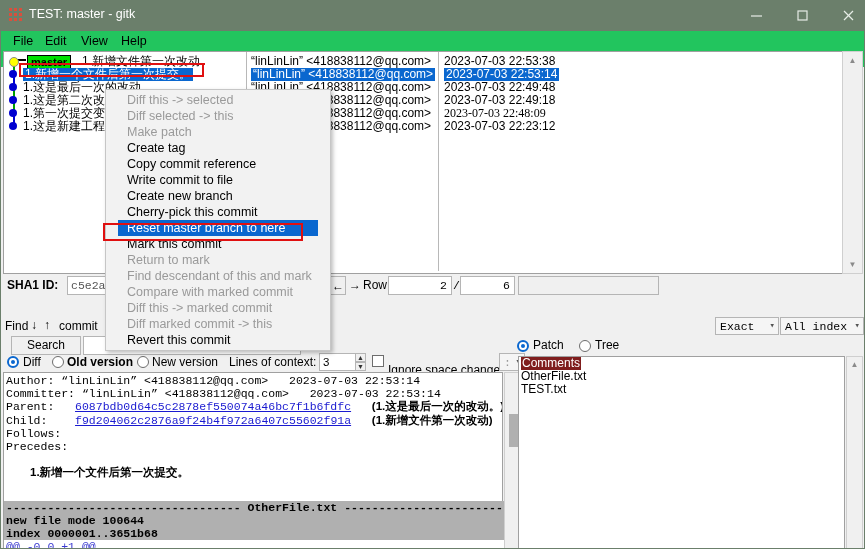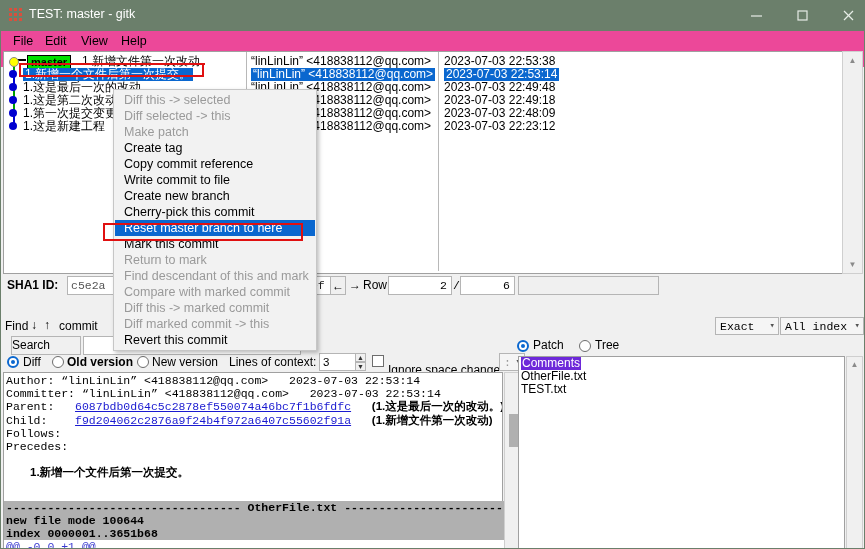--- a/index.html
+++ b/index.html
@@ -42,21 +42,21 @@
   .wbtn svg{display:block;}
   
   .client{
     position:absolute;left:1px;top:31px;width:863px;height:517px;
     background:#f0f0f0;
     overflow:hidden;
   }
   
   .menubar{
     position:absolute;left:0;top:0;width:863px;height:36px;
-    background:#ec4899;
+    background:#22c55e;
   }
   .menubar .mi{
     position:absolute;top:2px;height:16px;padding:0 6px;
     font-size:12.5px;line-height:16px;color:#000;
     cursor:default;
   }
   .mi-file{left:6px;}
   .mi-edit{left:38px;}
   .mi-view{left:74px;}
   .mi-help{left:114px;}
@@ -98,24 +98,24 @@
     background:#f0f0f0;border:1px solid #cfcfcf;box-sizing:border-box;
   }
   .vscroll .arrow{
     position:absolute;left:0;width:19px;height:17px;
     display:flex;align-items:center;justify-content:center;color:#8a8a8a;font-size:8px;
   }
   .vscroll .arrow.up{top:0;}
   .vscroll .arrow.dn{bottom:0;}
   
   .ctxmenu{
-    position:absolute;left:112px;top:58px;width:200px;
+    position:absolute;left:104px;top:58px;width:200px;
     background:#f2f2f2;border:1px solid #c6c6c6;
     box-shadow:2px 2px 4px rgba(0,0,0,0.25);
-    padding:2px 1px;
+    padding:2px 12px;
     z-index:50;
   }
   .ctxmenu .item{
     height:16px;line-height:16px;
     padding:0 6px 0 9px;font-size:12.5px;color:#000;white-space:nowrap;
     cursor:default;
   }
   .ctxmenu .item.disabled{color:#9a9a9a;}
   .ctxmenu .item.hl{background:#0a67cf;color:#ffffff;}
   
@@ -143,21 +143,21 @@
   .findbar{position:absolute;left:0;top:286px;width:863px;height:20px;}
   .combo{
     position:absolute;background:#f5f5f5;border:1px solid #b5b5b5;box-sizing:border-box;
     font-family:"Liberation Mono", monospace;font-size:11.5px;
     line-height:17px;padding-left:4px;color:#000;text-align:center;
   }
   .combo .cv{position:absolute;left:4px;top:0;}
   .combo .carrow{position:absolute;right:3px;top:0;color:#555;font-size:9px;}
   .btn{
     position:absolute;background:#f0f0f0;border:1px solid #b5b5b5;box-sizing:border-box;
-    font-size:12px;line-height:17px;color:#000;
+    font-size:12px;text-align:center;line-height:17px;color:#000;
   }
   
   .diffrow{position:absolute;left:0;top:322px;width:863px;height:18px;}
   .radio{position:absolute;width:12px;height:12px;border-radius:50%;
          border:1px solid #6d6d6d;background:#fff;box-sizing:border-box;}
   .radio.on{border:2px solid #0a67cf;}
   .radio.on::after{content:"";position:absolute;left:2px;top:2px;width:4px;height:4px;
          border-radius:50%;background:#0a67cf;}
   .rlabel{position:absolute;font-size:12px;color:#000;white-space:nowrap;}
   .check{position:absolute;width:12px;height:12px;border:1px solid #6d6d6d;background:#fff;box-sizing:border-box;}
@@ -190,21 +190,21 @@
   }
   .detail-vscroll .thumb{position:absolute;left:4px;top:41px;width:9px;height:33px;background:#b0b0b0;}
   
   .patchrow{position:absolute;left:516px;top:307px;width:345px;height:16px;}
   .filelist{
     position:absolute;left:517px;top:325px;width:327px;height:204px;
     background:#ffffff;border:1px solid #a0a0a0;
     font-size:12px;overflow:hidden;box-sizing:border-box;
   }
   .filelist .fi{height:13px;line-height:13px;padding-left:2px;white-space:nowrap;}
-  .filelist .fi.sel{background:#6d28d9;color:#fff;display:inline-block;}
+  .filelist .fi.sel{background:#7f1d1d;color:#fff;display:inline-block;}
   .file-vscroll{
     position:absolute;left:845px;top:325px;width:17px;height:204px;
     background:#f0f0f0;border:1px solid #cfcfcf;box-sizing:border-box;
   }
   .file-vscroll .arrow{position:absolute;left:0;width:15px;height:14px;
        display:flex;align-items:center;justify-content:center;color:#8a8a8a;font-size:8px;}
   .file-vscroll .arrow.up{top:0;}
   .file-vscroll .arrow.dn{bottom:0;}
 </style>
 </head>
@@ -289,21 +289,21 @@
         <div class="node" style="left:5px;top:2px;background:#0000d0;"></div>
         <div class="subject" style="left:19px;top:0px;">1.这是第二次改动。</div>
         <div class="author" style="top:0px;">“linLinLin” &lt;418838112@qq.com&gt;</div>
         <div class="cdate" style="top:0px;">2023-07-03 22:49:18</div>
       </div>
 
       <div class="row" style="top:55px;">
         <div class="node" style="left:5px;top:2px;background:#0000d0;"></div>
         <div class="subject" style="left:19px;top:0px;">1.第一次提交变更</div>
         <div class="author" style="top:0px;">“linLinLin” &lt;418838112@qq.com&gt;</div>
-        <div class="cdate" style="top:0px;">2023-07-03 22:48:09</div>
+        <div class="cdate" style="top:0px;font-family:Liberation Serif, serif;">2023-07-03 22:48:09</div>
       </div>
 
       <div class="row" style="top:68px;">
         <div class="node" style="left:5px;top:2px;background:#0000d0;"></div>
         <div class="subject" style="left:19px;top:0px;">1.这是新建工程</div>
         <div class="author" style="top:0px;">“linLinLin” &lt;418838112@qq.com&gt;</div>
         <div class="cdate" style="top:0px;">2023-07-03 22:23:12</div>
       </div>
     </div>
 

